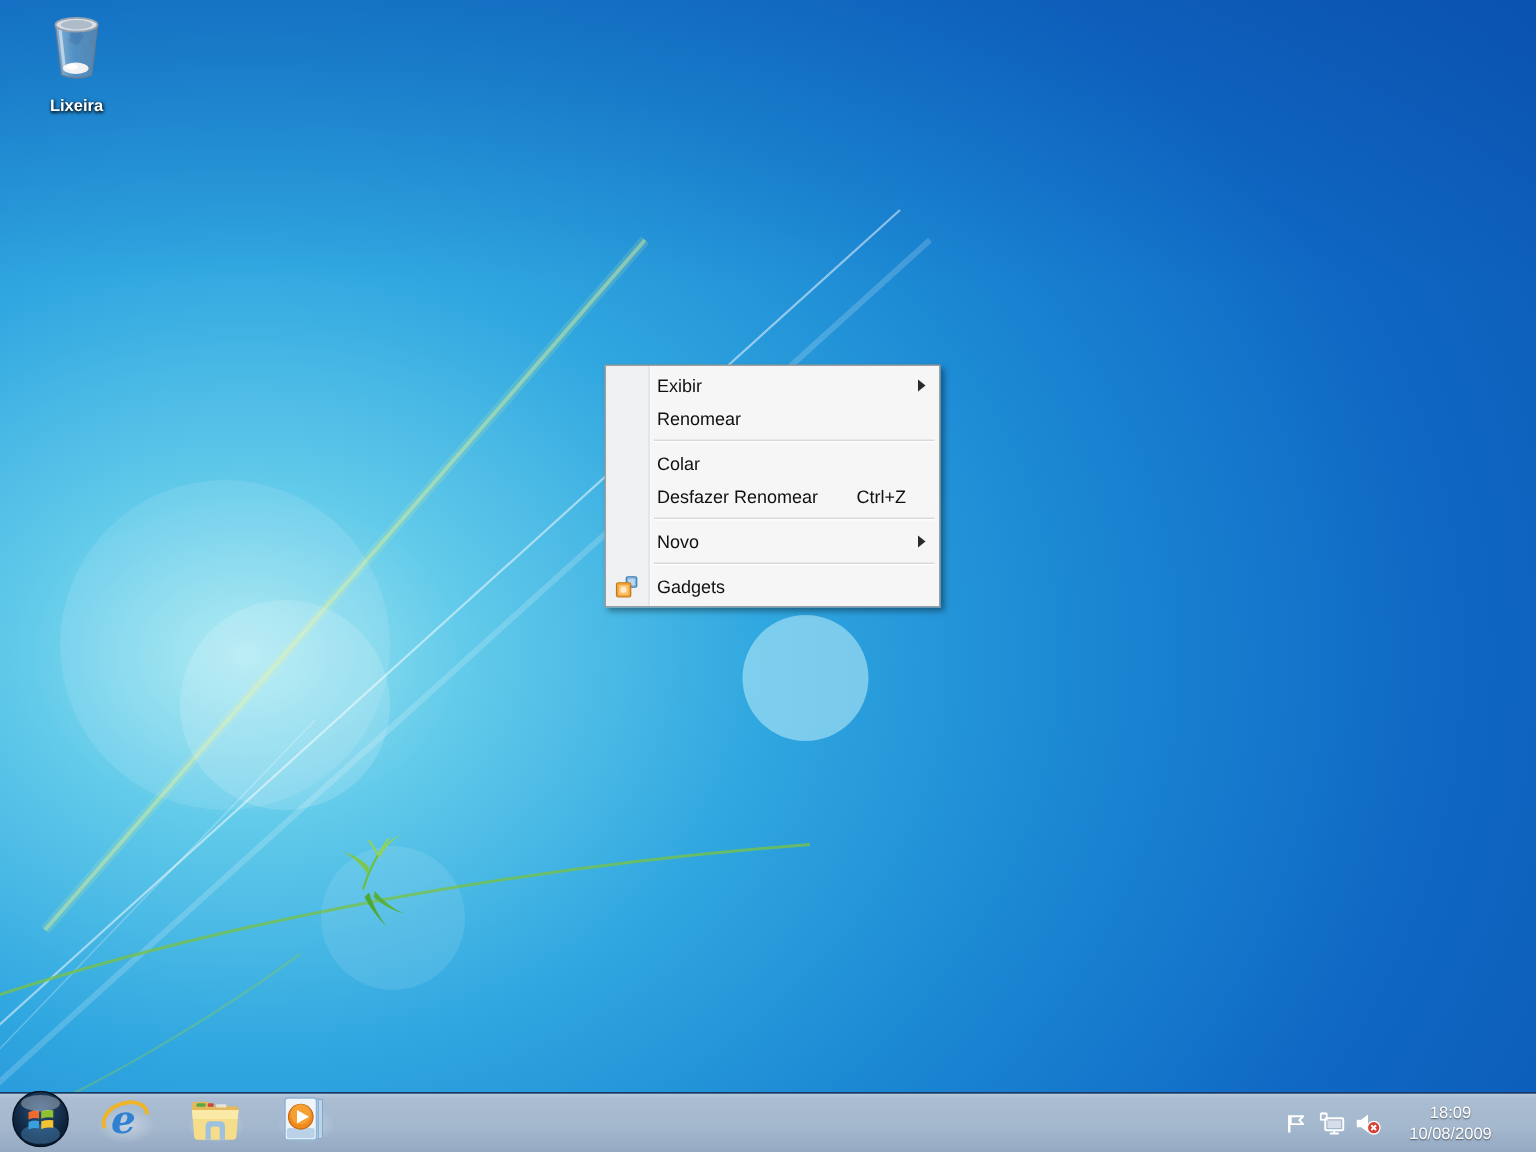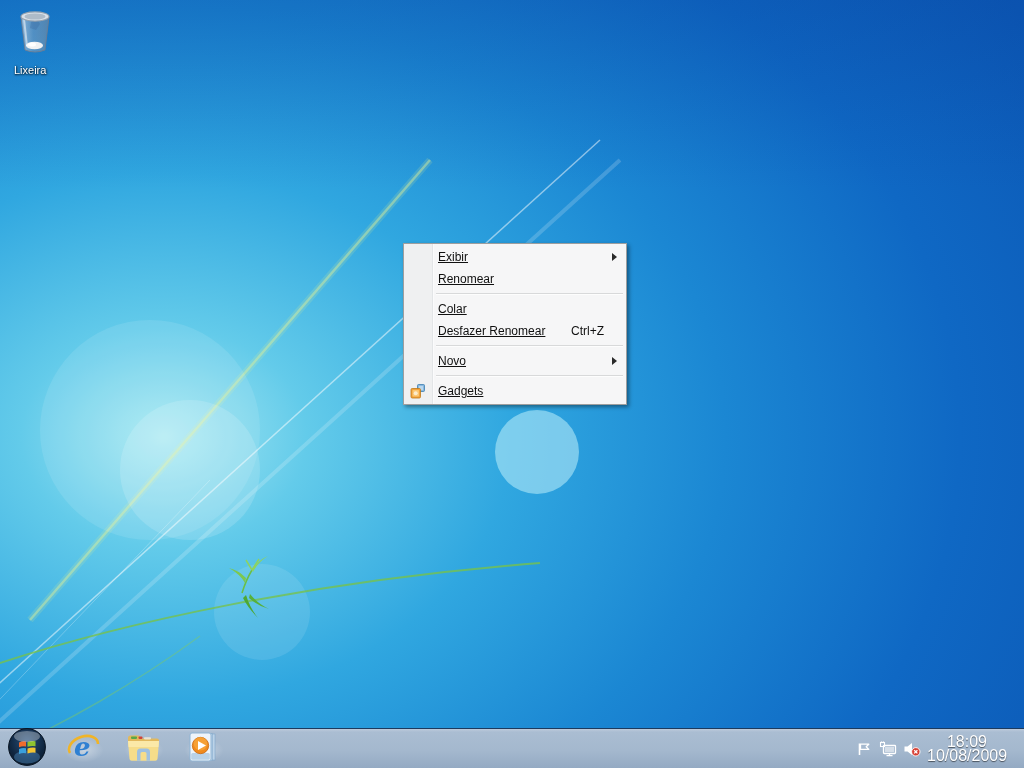--- a/index.html
+++ b/index.html
@@ -11,54 +11,54 @@
   .desktop { position:absolute; left:0; top:0; width:1024px; height:728px;
     background:
       linear-gradient(180deg, rgba(8,66,158,0.28) 0%, rgba(8,66,158,0) 26%),
       radial-gradient(ellipse 1020px 780px at 16% 60%,
         #a8e9f2 0%, #63cbea 14%, #30a7e0 34%, #1b87d3 55%, #0f68c4 78%, #0c59b6 100%);
   }
   .wallpaper-art { position:absolute; left:0; top:0; }
 
   
   .desktop-icon { position:absolute; left:14px; top:8px; width:74px; height:70px;
-    text-align:left; cursor:default; }
+    text-align:center; cursor:default;font-weight:bold; }
   .desktop-icon .icon-label { display:inline-block; margin-top:1px; font-size:11px;
     color:#fff; text-shadow:0 1px 2px rgba(0,0,0,.85), 1px 0 2px rgba(0,0,0,.6); }
 
   
   .context-menu { position:absolute; left:403px; top:243px; width:224px;
     border:1px solid #9e9e9e;
     background:linear-gradient(90deg,
       #eff0f1 0px, #eff0f1 28px, #e3e5e7 28px, #e3e5e7 29px,
       #fbfbfc 29px, #fbfbfc 30px, #f6f6f7 30px, #f6f6f7 100%);
     box-shadow:2px 2px 4px rgba(0,0,0,.4); padding:2px 0; z-index:10; }
   .menu-item { position:relative; height:22px; line-height:22px;
-    padding-left:34px; font-size:12px; color:#101010; white-space:nowrap;text-decoration:underline; }
+    padding-left:34px; font-size:12px; color:#101010; white-space:nowrap; }
   .menu-sep { height:0; border-top:1px solid #d8d9da; border-bottom:1px solid #fdfdfd;
     margin:3px 3px 3px 32px; }
   .submenu-arrow { position:absolute; right:9px; top:50%; margin-top:-4px;
     width:0; height:0; border-left:5px solid #2a2a2a;
     border-top:4px solid transparent; border-bottom:4px solid transparent; }
   .menu-shortcut { position:absolute; right:22px; top:0; font-size:12px; color:#101010; }
   .menu-item-icon { position:absolute; left:6px; top:3px; width:16px; height:16px; }
 
   
   .taskbar { position:absolute; left:0; bottom:0; width:1024px; height:40px;
     border-top:1px solid #1c3a5e;
     background:linear-gradient(180deg,#bccadb 0%, #aabdd2 8%, #a4b8ce 55%, #94aac3 100%);
     display:flex; align-items:stretch; }
   .start-button { width:54px; display:flex; align-items:center; justify-content:center; }
   .task-button { width:60px; display:flex; align-items:center; justify-content:center;
     background:radial-gradient(ellipse 26px 16px at 50% 55%, rgba(255,255,255,.38), rgba(255,255,255,0) 75%); }
   .taskbar-spacer { flex:1; }
   .tray { display:flex; align-items:center; }
   .tray-icon { width:18px; height:18px; margin:0 3px; display:flex;
     align-items:center; justify-content:center; }
-  .clock { width:80px; text-align:center; font-size:16px; line-height:14px;
+  .clock { width:80px; text-align:center; font-size:11px; line-height:14px;
     color:#fff; text-shadow:0 1px 1px rgba(0,0,0,.55); margin:0 3px; }
   .show-desktop { width:14px; border-left:1px solid #5f7893;
     background:linear-gradient(180deg,#c3d0df,#a9bcd1 55%,#98adc4); }
 </style>
 </head>
 <body>
 
 <div id="screen">
 
   <div class="desktop">

